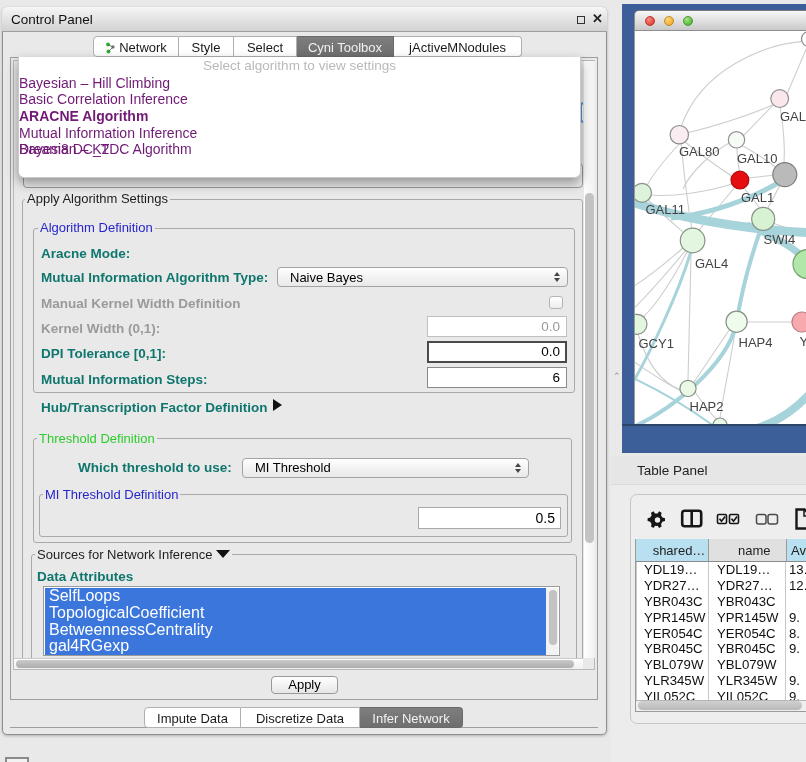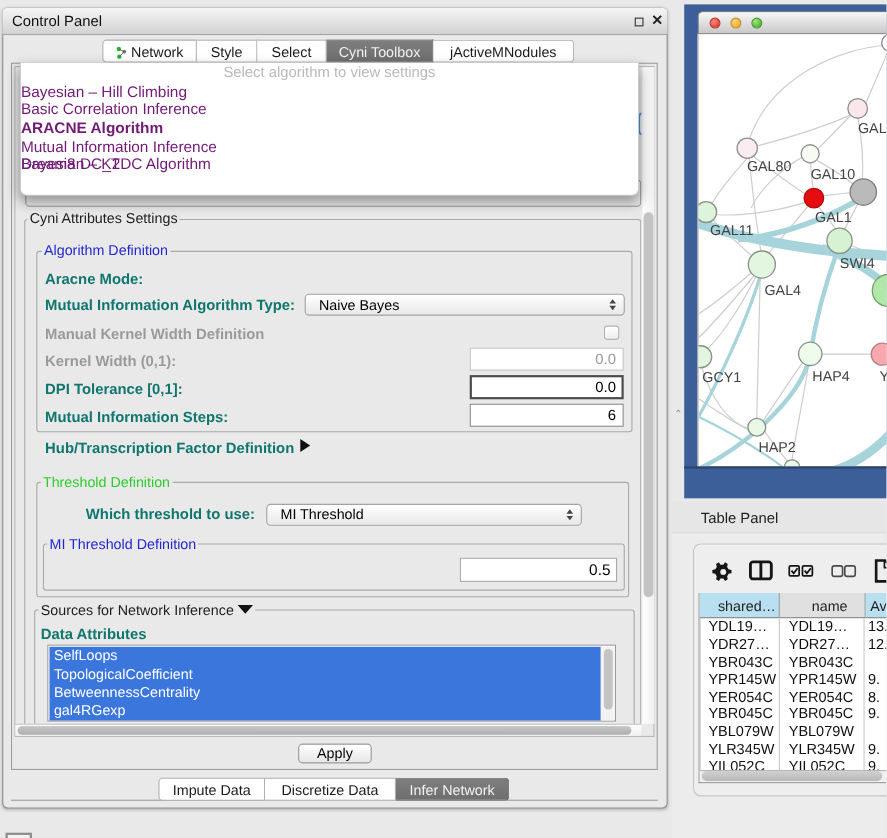--- a/index.html
+++ b/index.html
@@ -246,21 +246,21 @@
 </div>
 <div class="abs" id="cpanel"></div>
 <div class="abs" id="scrollpane"></div>
 
 <div class="abs" id="form">
 
   <div class="abs combo" style="left:8px;top:101px;width:560px;height:25px;border-color:#9b9b9b;"></div>
   <div class="abs" style="left:565px;top:40px;width:8px;height:21px;border:2.5px solid #5193e1;border-radius:5px;box-sizing:border-box;background:#fff;"></div>
 
   <div class="abs gbox" style="left:6.5px;top:137px;width:559px;height:600px;"></div>
-  <div class="abs glab" style="left:10px;top:129px;color:#1d1d1d;">Cyni Attributes Settings</div>
+  <div class="abs glab" style="left:10px;top:129px;color:#1d1d1d;">Apply Algorithm Settings</div>
 
   <div class="abs gbox" style="left:18px;top:165.5px;width:540px;height:163px;"></div>
   <div class="abs glab" style="left:23px;top:158px;color:#2626cc;">Algorithm Definition</div>
   <div class="abs blab" style="left:26px;top:184px;">Aracne Mode:</div>
   <div class="abs blab" style="left:26px;top:208px;">Mutual Information Algorithm Type:</div>
   <div class="abs combo" style="left:262px;top:205px;width:291px;height:20px;">
         <span class="ct">Naive Bayes</span>
         <span class="arr">
           <span class="up"></span>
           <span class="dn"></span>
@@ -292,21 +292,21 @@
   <div class="abs gbox" style="left:24px;top:432px;width:527px;height:41px;"></div>
   <div class="abs glab" style="left:28px;top:425px;color:#2626cc;">MI Threshold Definition</div>
   <div class="abs tfield" style="left:403px;top:445px;width:143px;height:22px;border:1px solid #a8a8a8;color:#000;line-height:20px;padding-right:5px;font-size:14px;">0.5</div>
 
   <div class="abs gbox" style="left:16px;top:492px;width:544px;height:200px;"></div>
   <div class="abs glab" style="left:20px;top:485px;color:#1d1d1d;">Sources for Network Inference <span style="display:inline-block;width:0;height:0;border-left:7px solid transparent;border-right:7px solid transparent;border-top:8px solid #111;vertical-align:1px;"></span></div>
   <div class="abs blab" style="left:22px;top:507px;">Data Attributes</div>
 
   <div class="abs" style="left:28px;top:523.5px;width:517px;height:70.5px;border:1px solid #9a9a9a;background:#fff;box-sizing:border-box;overflow:hidden;">
     <div style="position:absolute;left:1px;top:1px;width:502px;height:68px;background:#3b76dc;"></div>
-    <div style="position:absolute;left:5px;top:1.2px;font-size:13px;color:#fff;line-height:16.9px;">SelfLoops<br>TopologicalCoefficient<br>BetweennessCentrality<br>gal4RGexp</div>
+    <div style="position:absolute;left:5px;top:1.2px;font-size:16px;color:#fff;line-height:16.9px;">SelfLoops<br>TopologicalCoefficient<br>BetweennessCentrality<br>gal4RGexp</div>
     <div style="position:absolute;right:1px;top:1px;width:12px;height:68px;background:#f2f2f2;"></div>
     <div class="sbthumb" style="right:2.5px;top:3px;width:8px;height:55px;"></div>
   </div>
 </div>
 
 <div class="abs" style="left:583.5px;top:61px;width:11px;height:597px;background:linear-gradient(90deg,#ffffff,#f0f0f0);"></div>
 <div class="sbthumb" style="left:585px;top:193px;width:8.5px;height:350px;"></div>
 <div class="abs" style="left:14px;top:658px;width:569px;height:11px;background:linear-gradient(#ffffff,#f0f0f0);border-top:1px solid #c9c9c9;box-sizing:border-box;"></div>
 <div class="sbthumb" style="left:16px;top:659.5px;width:558px;height:8.5px;background:linear-gradient(#c9c9c9,#adadad);"></div>
 

